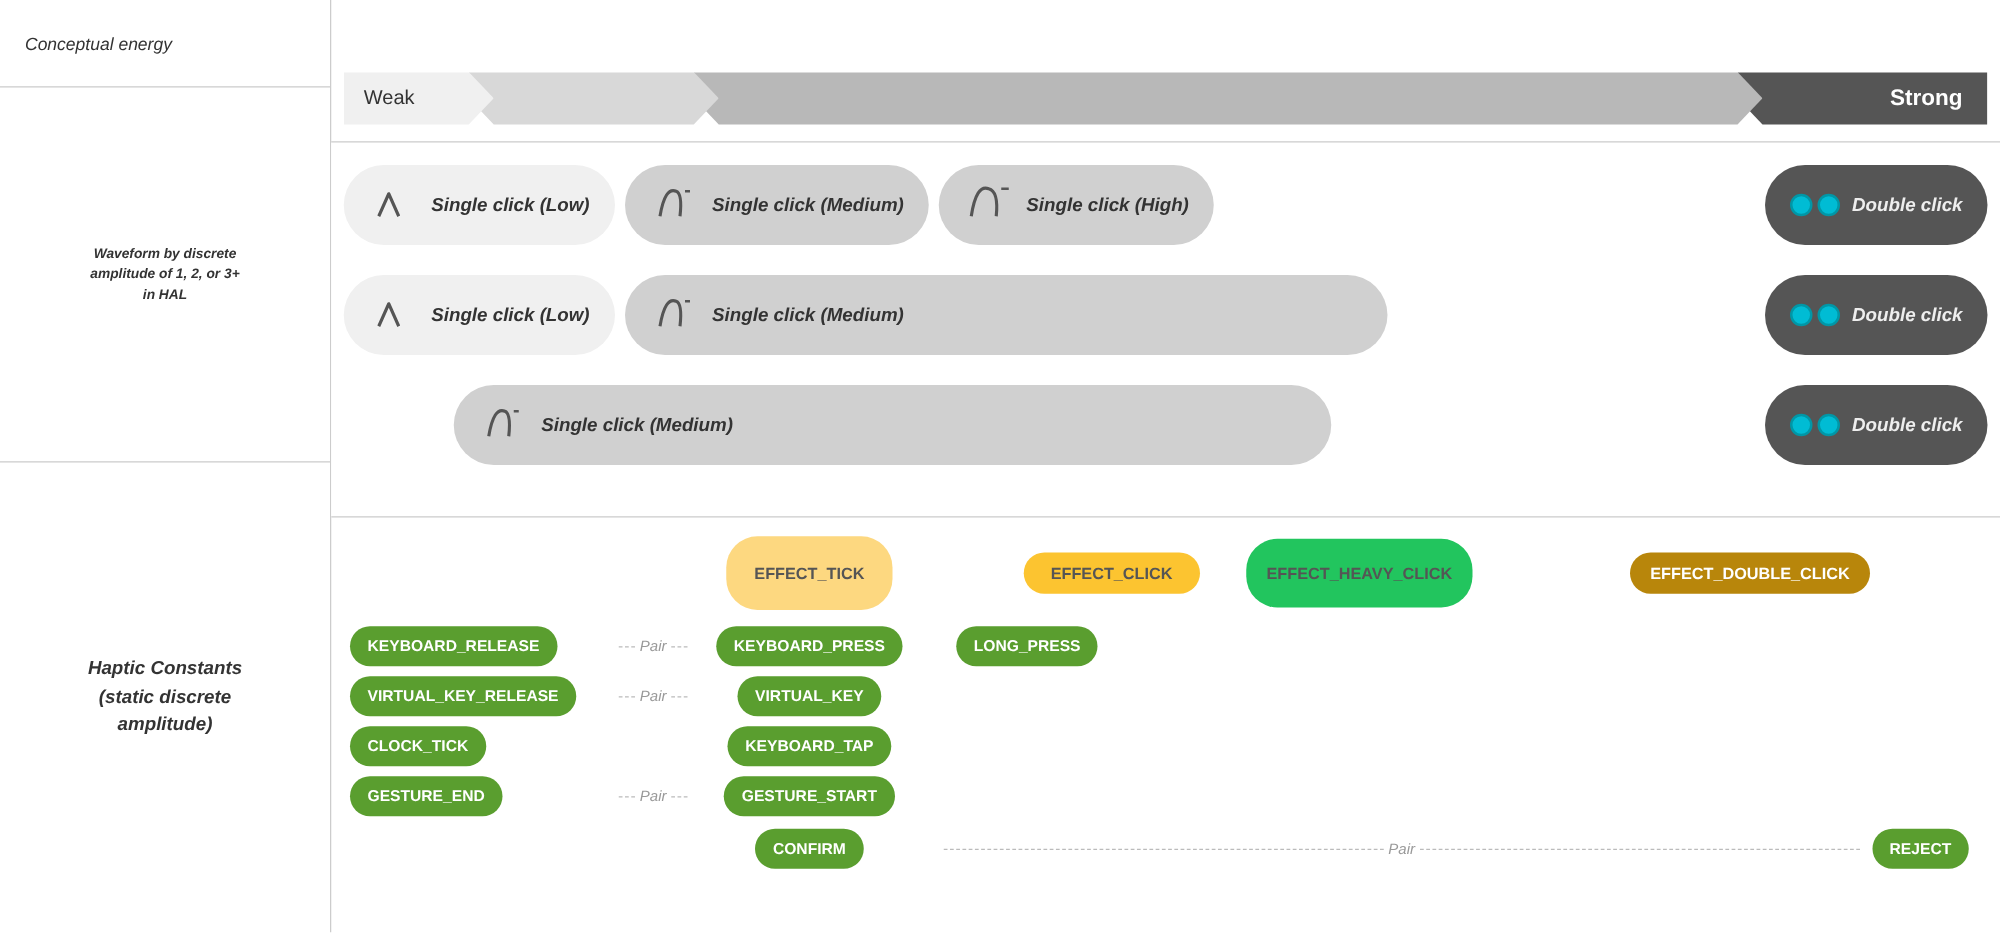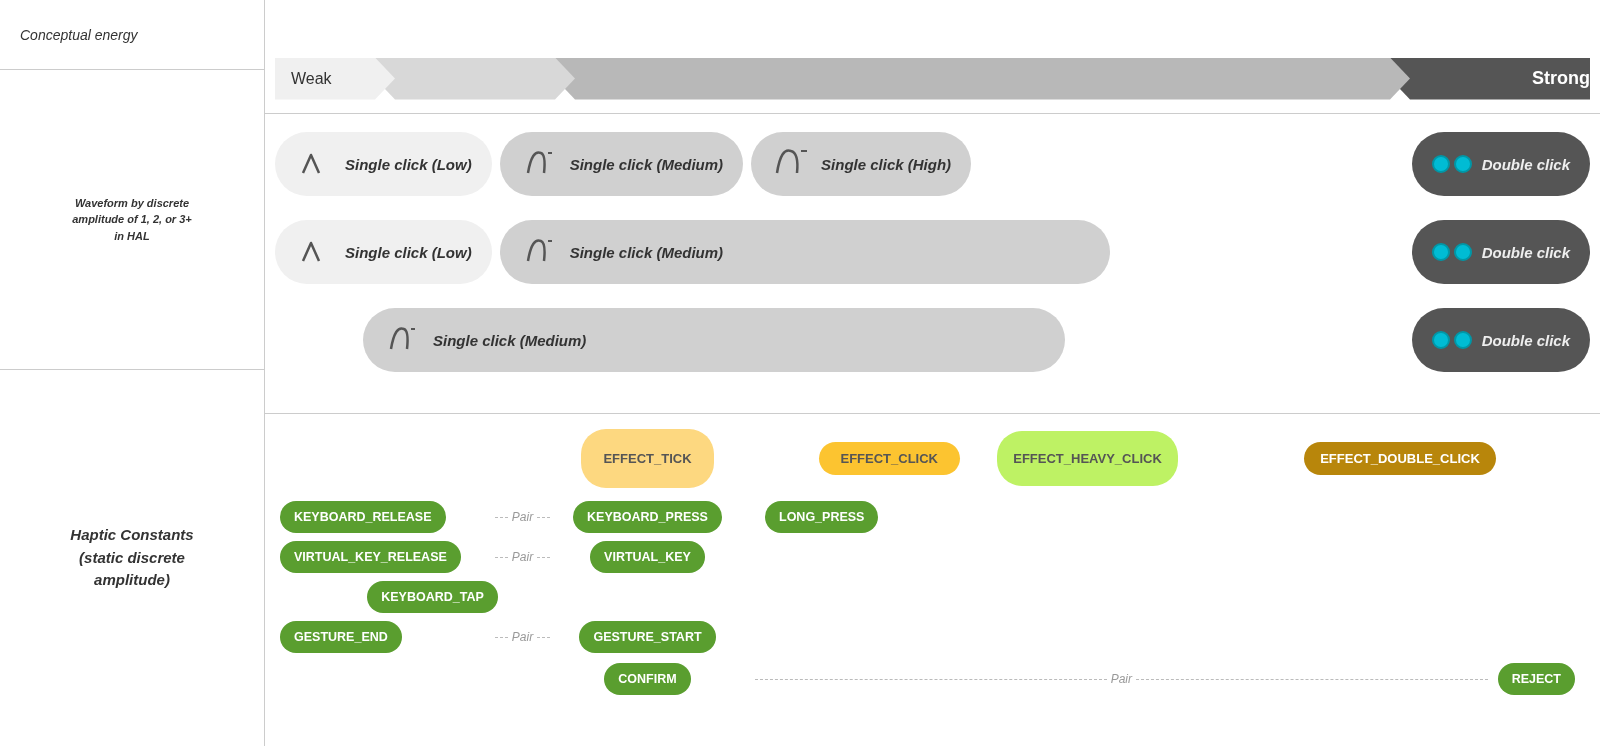--- a/index.html
+++ b/index.html
@@ -121,21 +121,21 @@
       flex: 1;
       margin-left: -20px;
       clip-path: polygon(0 0, calc(100% - 20px) 0, 100% 50%, calc(100% - 20px) 100%, 20px 100%, 0 50%);
       z-index: 2;
     }
 
     .arrow-strong {
       background: #555;
       width: 200px;
       margin-left: -20px;
-      padding-right: 0;
+      padding-right: 20px;
       display: flex;
       align-items: center;
       justify-content: flex-end;
       clip-path: polygon(0 0, 100% 0, 100% 100%, 20px 100%, 0 50%);
       z-index: 1;
     }
 
     .arrow-strong span {
       color: #fff;
       font-size: 18px;
@@ -437,21 +437,21 @@
 
         <div style="width:195px; flex-shrink:0; display:flex; justify-content:flex-end;">
           <div class="eff-label" style="background:#fcc430; color:#555; padding:9px 22px; border-radius:25px; font-size:13px; font-weight:bold;">
             <span>EFFECT_CLICK</span>
           </div>
         </div>
 
         <div style="width:20px;"></div>
 
         <div style="width:215px; flex-shrink:0; display:flex; justify-content:center;">
-          <div class="eff-label" style="background:#bef264; color:#555; padding:20px 16px; border-radius:25px; font-size:13px; font-weight:bold;">
+          <div class="eff-label" style="background:#22c55e; color:#555; padding:20px 16px; border-radius:25px; font-size:13px; font-weight:bold;">
             <span>EFFECT_HEAVY_CLICK</span>
           </div>
         </div>
 
         <div style="width:20px;"></div>
 
         <div style="flex:1; display:flex; justify-content:center;">
           <div class="eff-label" style="background:#b8860b; color:#fff; padding:9px 16px; border-radius:25px; font-size:13px; font-weight:bold;">
             <span>EFFECT_DOUBLE_CLICK</span>
           </div>
@@ -496,20 +496,25 @@
             <div style="flex:1; border-top:1.5px dashed #bbb;"></div>
           </div>
           <div style="width:195px; flex-shrink:0; display:flex; justify-content:center;">
             <div class="g-btn">
               <span>VIRTUAL_KEY</span>
             </div>
           </div>
         </div>
 
         <div class="btn-row" style="display:flex; align-items:center; gap:0;">
+          <div style="width:215px; flex-shrink:0; display:flex; justify-content:flex-start;">
+            <div class="g-btn">
+              <span>CLOCK_TICK</span>
+            </div>
+          </div>
           <div style="width:55px; flex-shrink:0;"></div>
           <div style="width:195px; flex-shrink:0; display:flex; justify-content:center;">
             <div class="g-btn">
               <span>KEYBOARD_TAP</span>
             </div>
           </div>
         </div>
 
 
         <div class="btn-row" style="display:flex; align-items:center; gap:0;">

